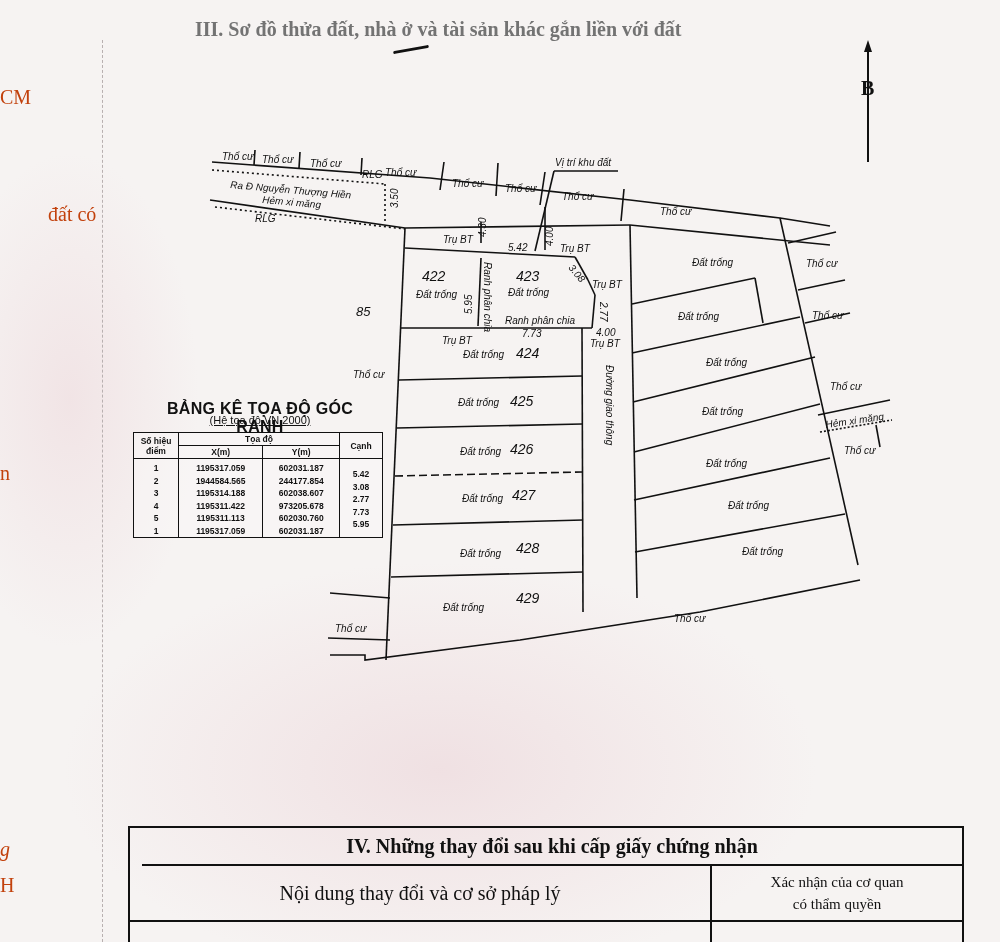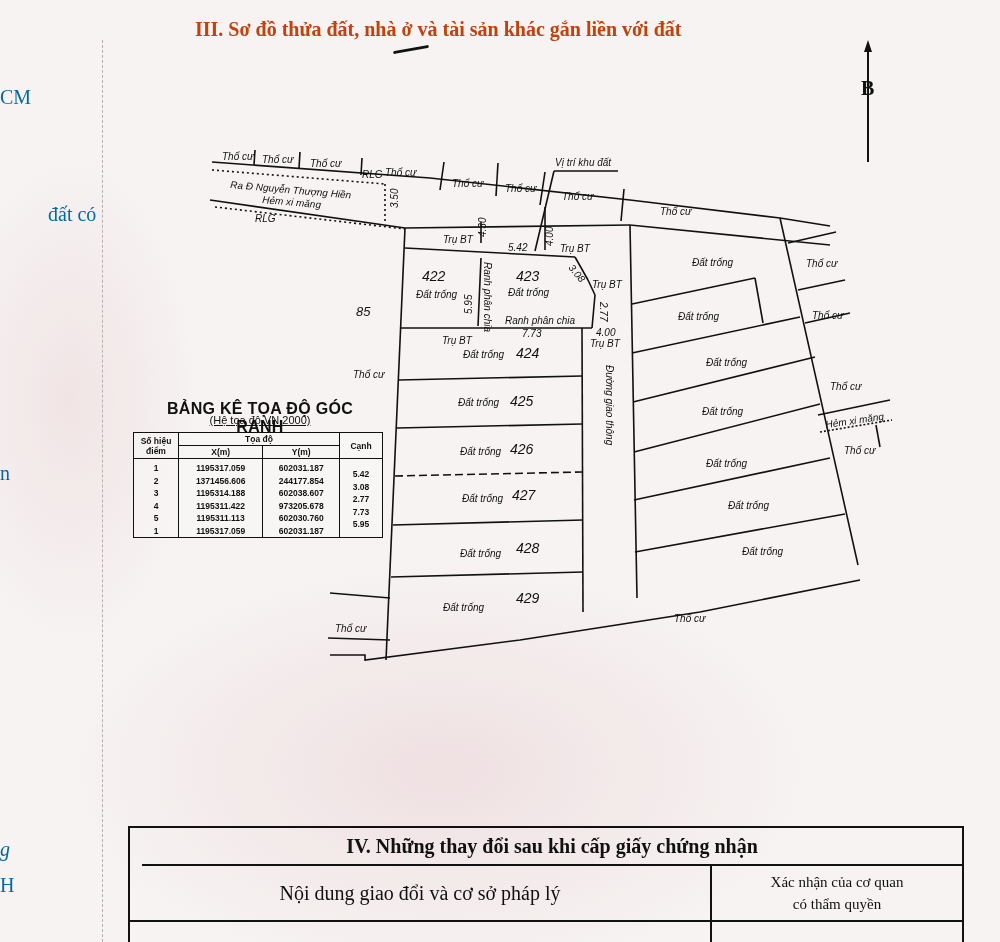--- a/index.html
+++ b/index.html
@@ -19,26 +19,26 @@
       position: absolute; left: -60px; top: 150px; width: 260px; height: 500px;
       background: radial-gradient(ellipse at center, rgba(232,200,206,0.35) 0%, rgba(246,243,242,0) 70%);
       pointer-events: none;
     }
     .fold-line {
       position: absolute; left: 102px; top: 40px; width: 1px; height: 902px;
       border-left: 1px dashed #b8b0b0;
     }
     .side-text {
       position: absolute; left: 0; font-family: "Liberation Serif", serif;
-      font-size: 20px; color: #0369a1;
+      font-size: 20px; color: #c2410c;
     }
     .section-title {
       position: absolute; left: 195px; top: 18px;
       font-family: "Liberation Serif", serif; font-weight: bold; font-size: 20px;
-      white-space: nowrap; color: #c2410c;
+      white-space: nowrap; color: #737373;
     }
     .underline-mark {
       position: absolute; left: 393px; top: 48px; width: 36px; height: 3px;
       background: #111; transform: rotate(-10deg); border-radius: 2px;
     }
     .north {
       position: absolute; left: 858px; top: 40px; width: 20px; height: 122px;
     }
     .north-label {
       position: absolute; left: 861px; top: 77px; font-size: 20px;
@@ -261,21 +261,21 @@
     <td class="grp">
       <div class="r">1</div>
       <div class="r">2</div>
       <div class="r">3</div>
       <div class="r">4</div>
       <div class="r">5</div>
       <div class="r">1</div>
     </td>
     <td class="grp">
       <div class="r">1195317.059</div>
-      <div class="r">1371456.606</div>
+      <div class="r">1944584.565</div>
       <div class="r">1195314.188</div>
       <div class="r">1195311.422</div>
       <div class="r">1195311.113</div>
       <div class="r">1195317.059</div>
     </td>
     <td class="grp">
       <div class="r">602031.187</div>
       <div class="r">244177.854</div>
       <div class="r">602038.607</div>
       <div class="r">973205.678</div>
@@ -289,21 +289,21 @@
       <div class="r">7.73</div>
       <div class="r">5.95</div>
     </td>
   </tr>
 </tbody>
   </table>
 
 <div class="changes">
   <div class="changes-head">IV. Những thay đổi sau khi cấp giấy chứng nhận</div>
   <div class="changes-cols">
-    <div class="col-a">Nội dung giao đổi và cơ sở pháp lý</div>
+    <div class="col-a">Nội dung thay đổi và cơ sở pháp lý</div>
     <div class="col-b">
       <div>
         <div>Xác nhận của cơ quan</div>
         <div>có thẩm quyền</div>
       </div>
     </div>
   </div>
   <div class="changes-body">
     <div class="body-a"></div>
     <div class="body-b"></div>

